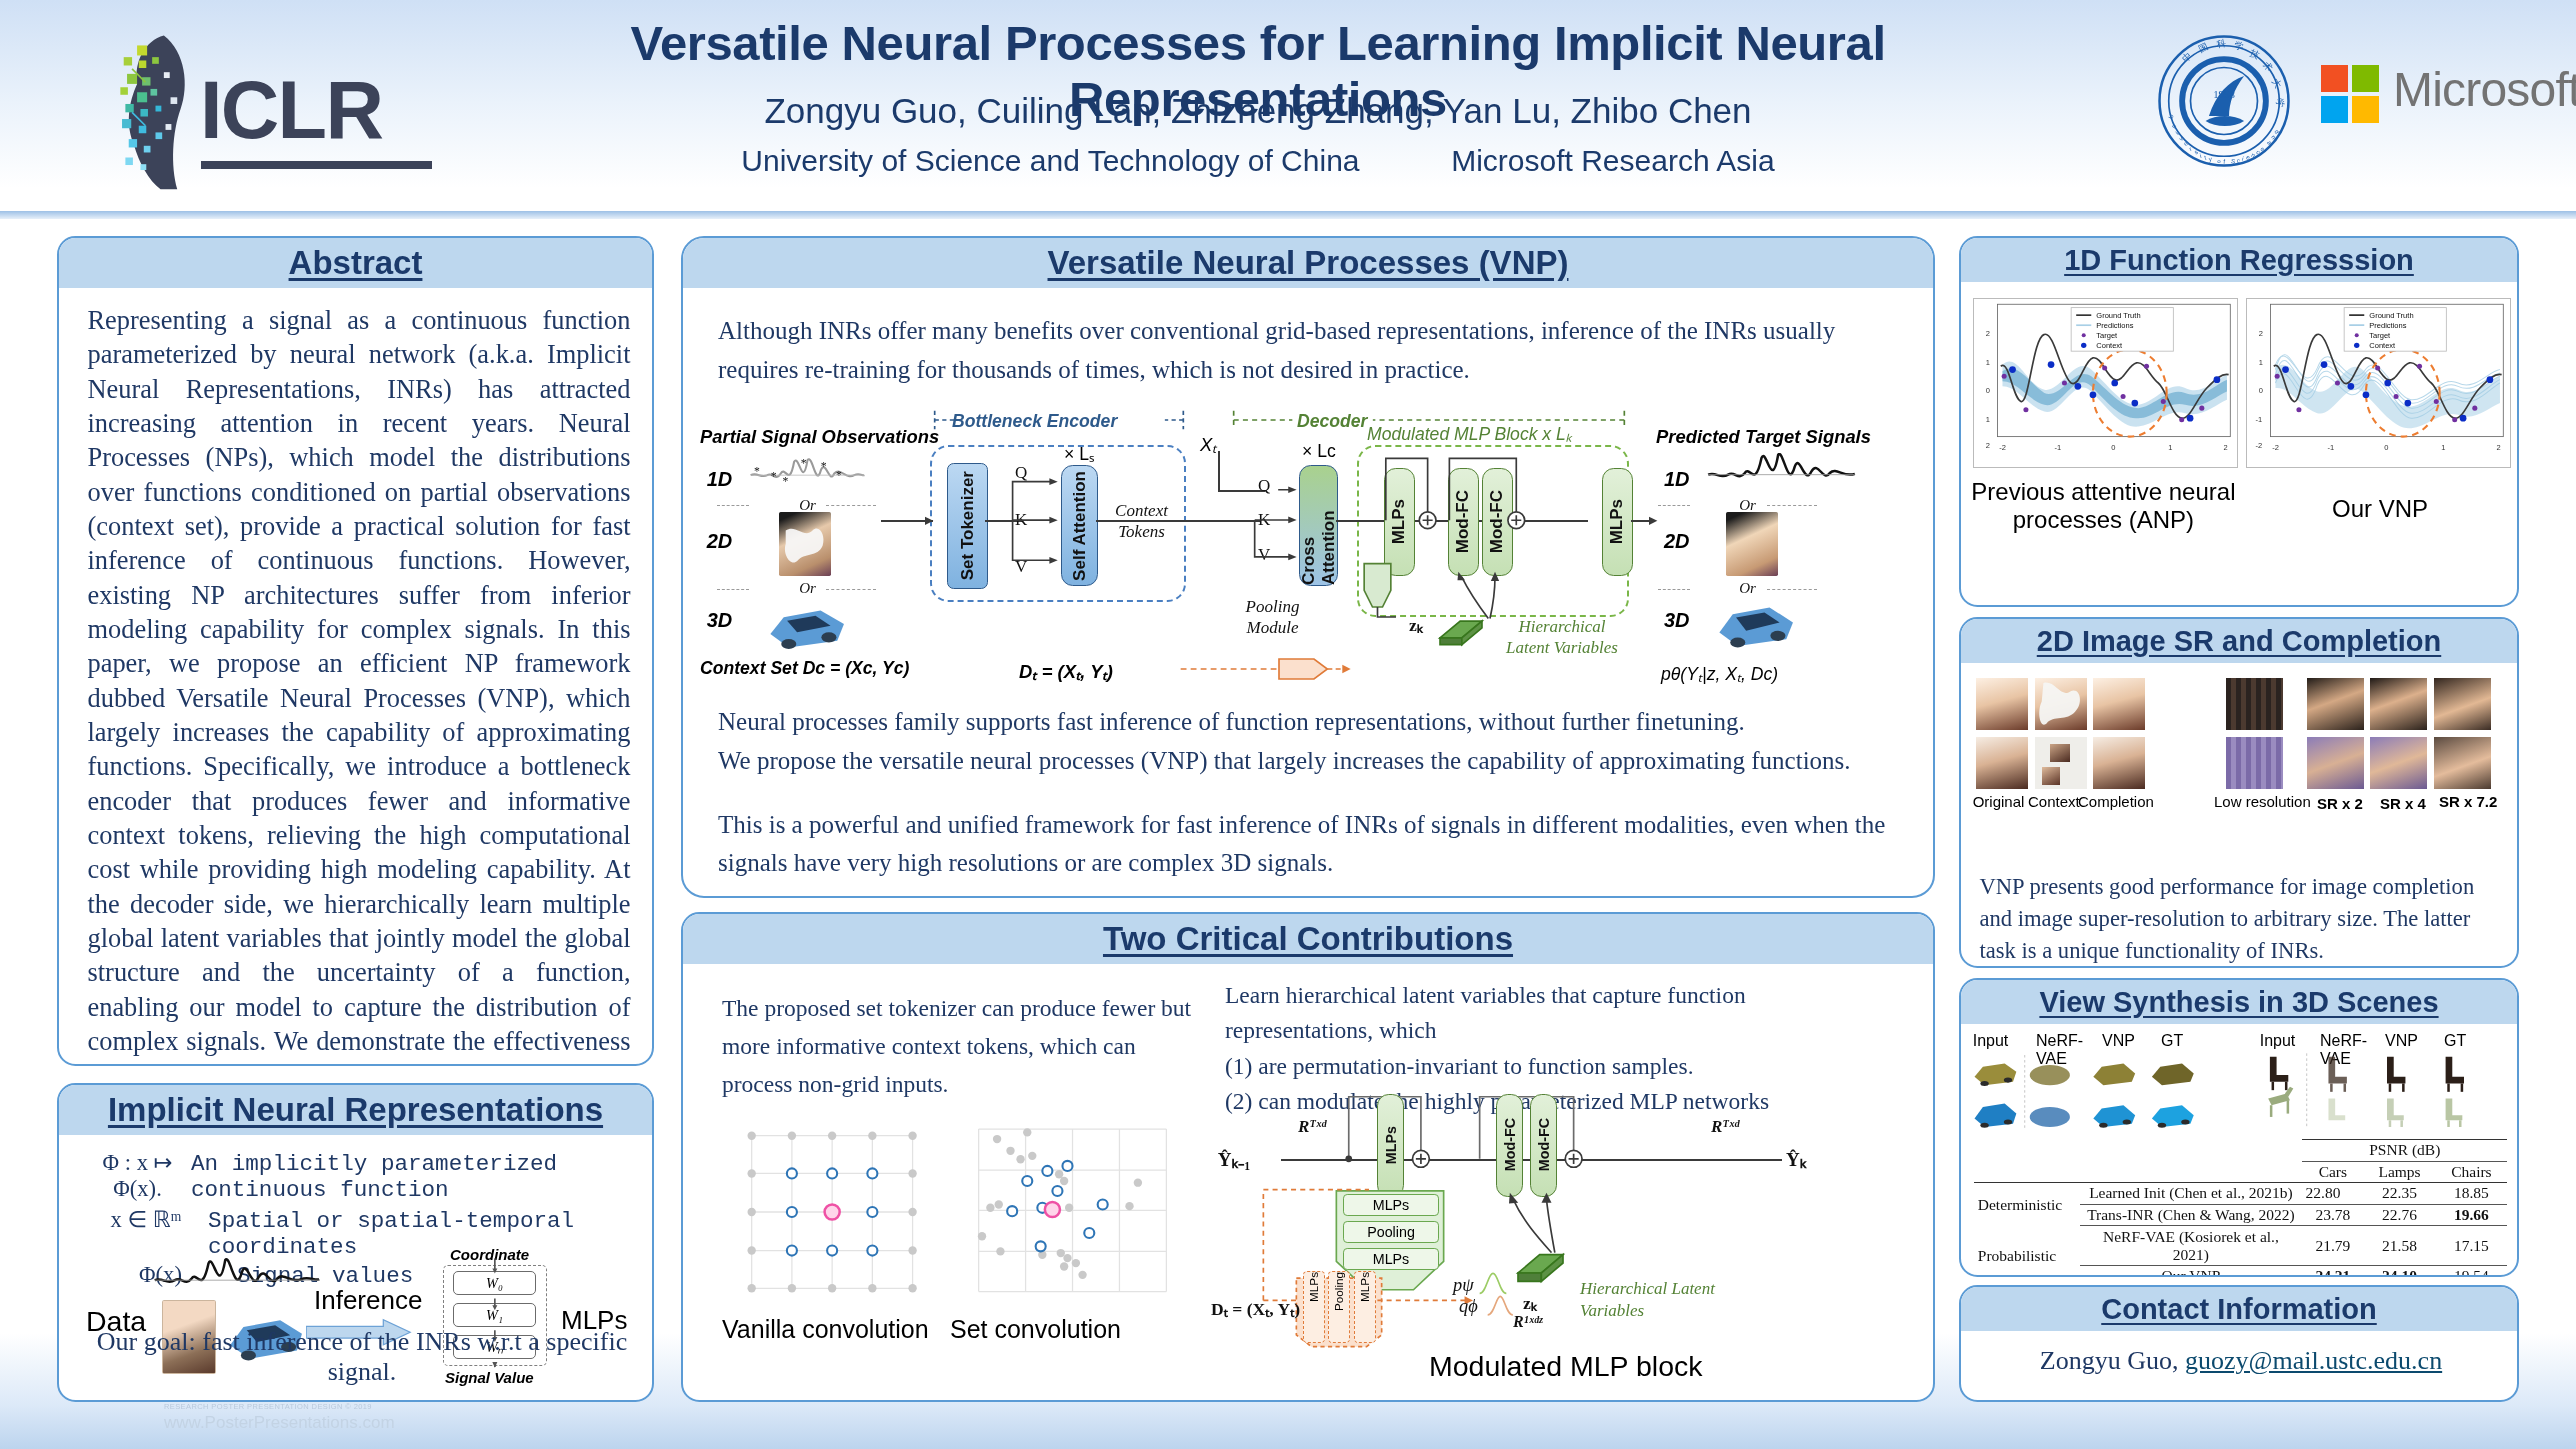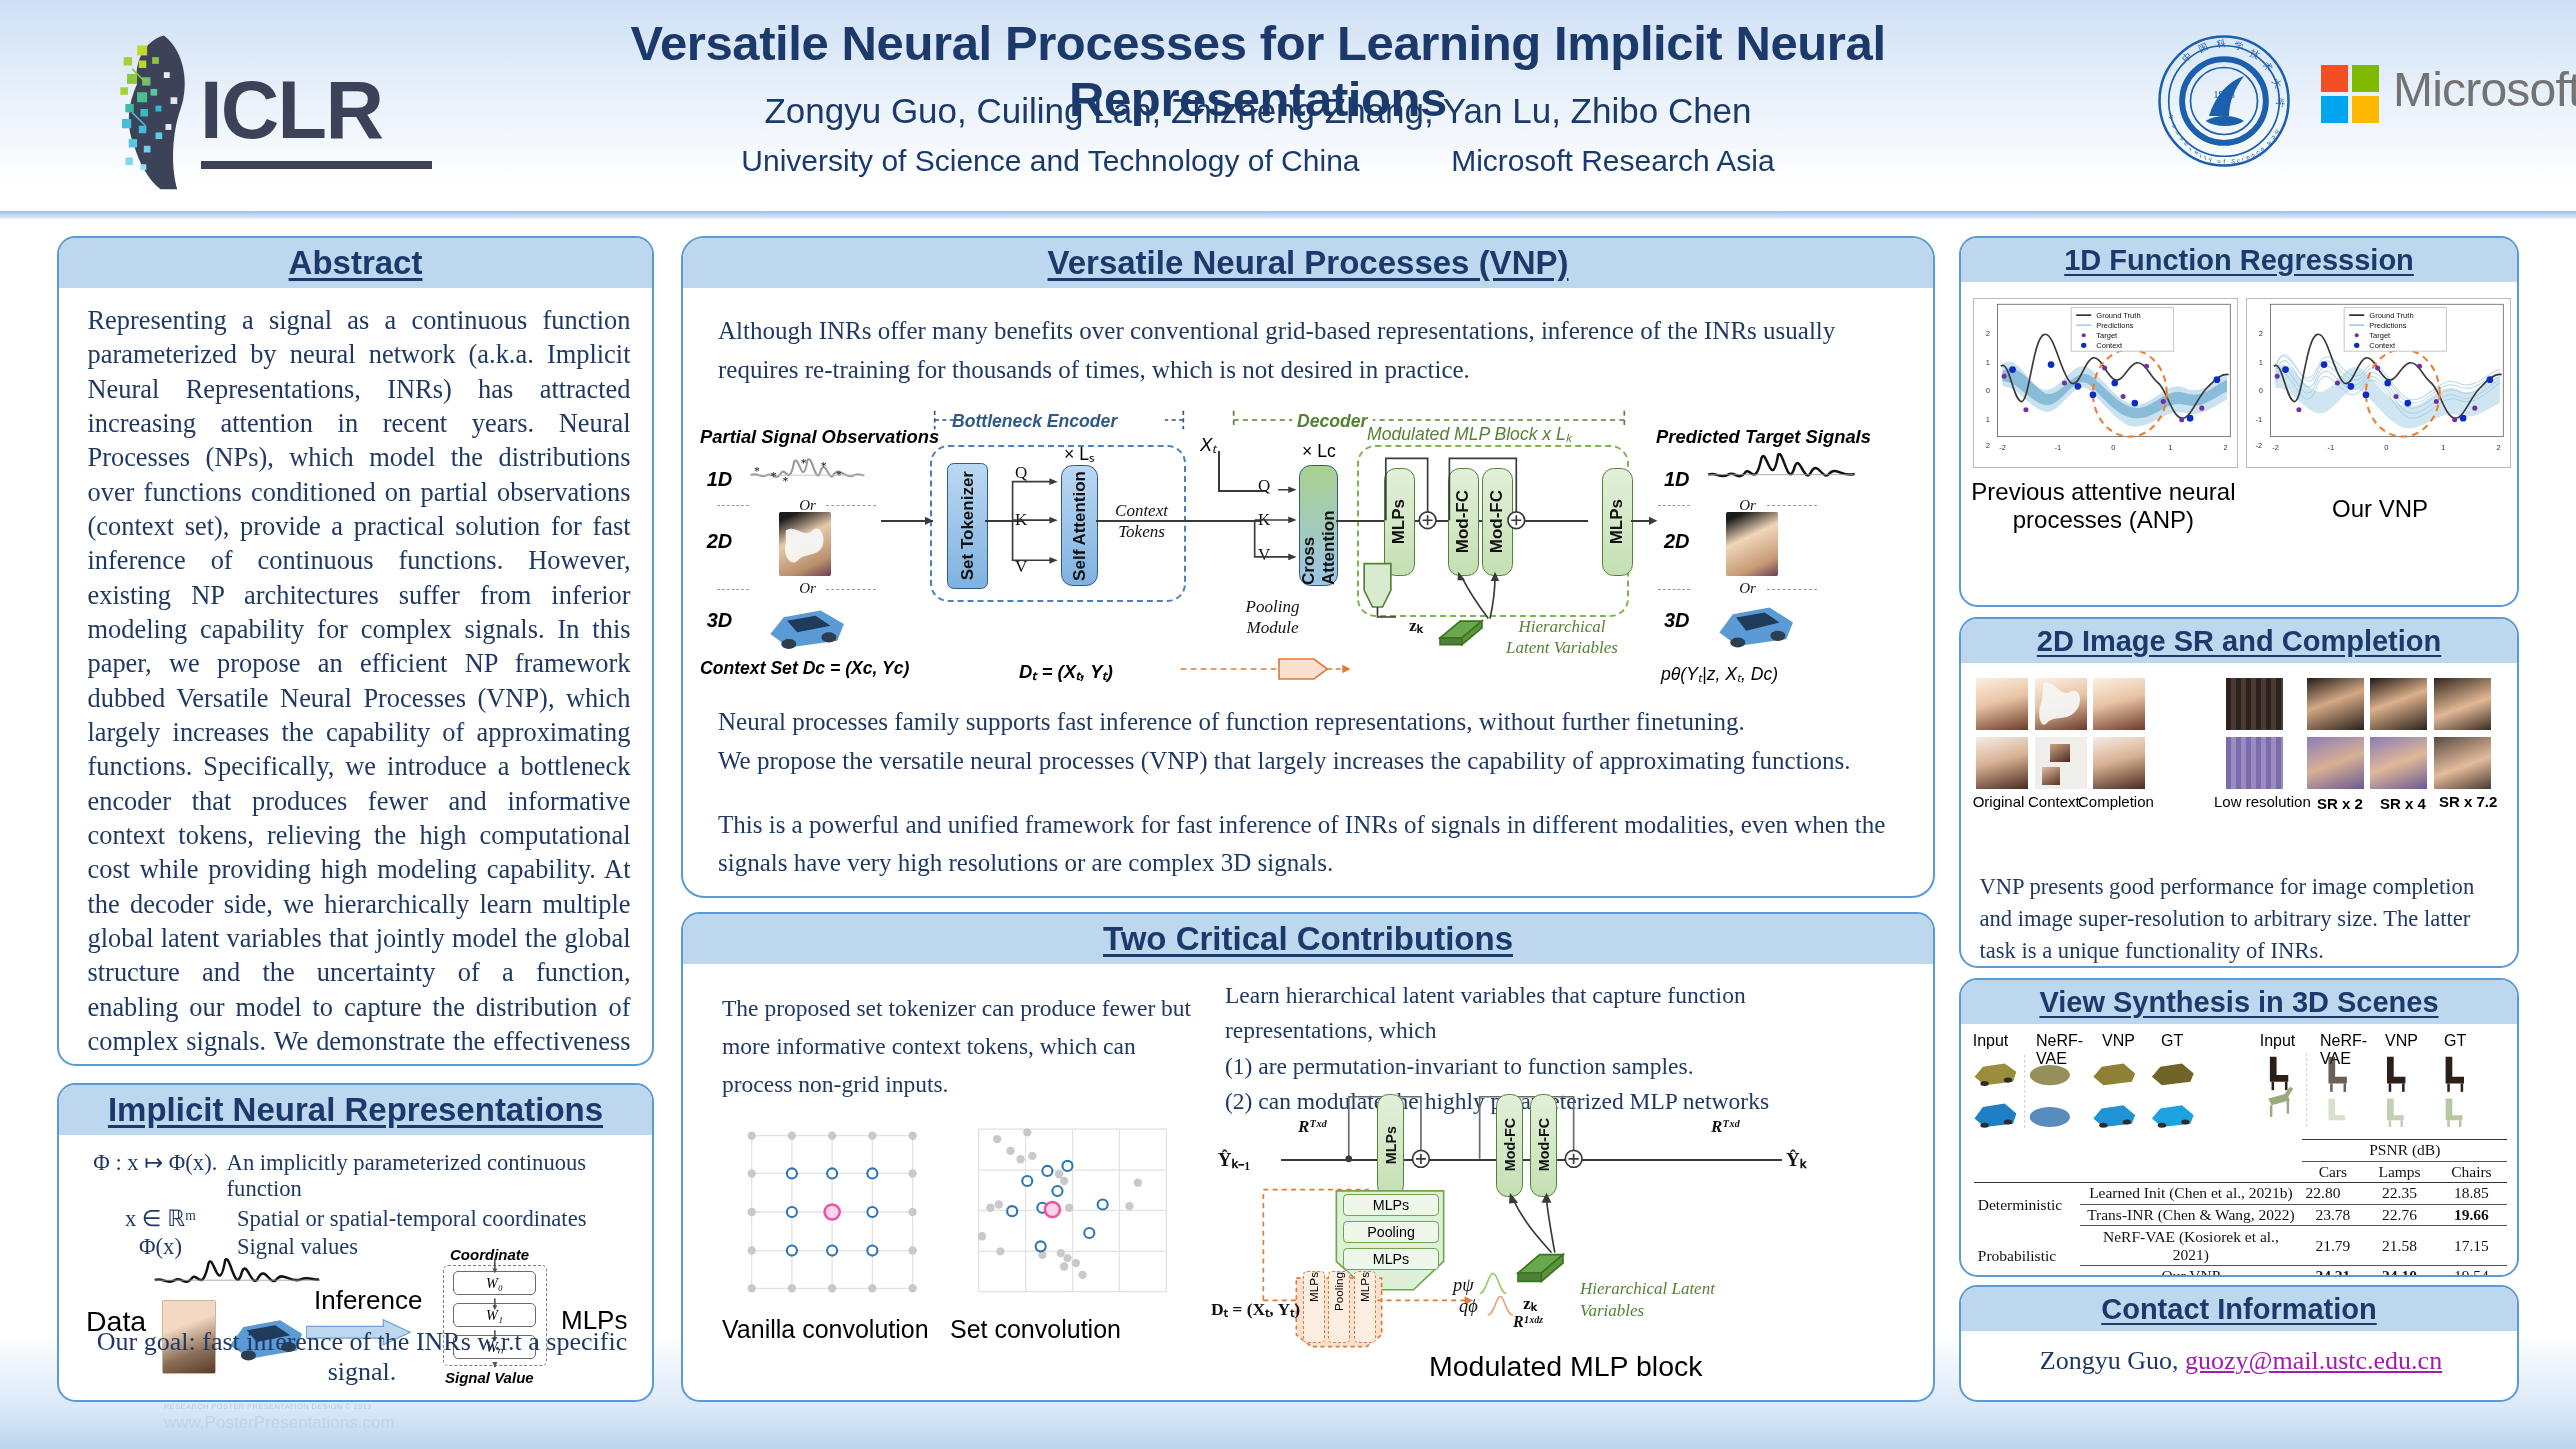--- a/index.html
+++ b/index.html
@@ -49,21 +49,21 @@
   #abstract-panel{left:57px;top:236px;width:597px;height:830px;}
   #abstract-panel .panel-title{height:50px;line-height:50px;font-size:33px;}
   #abstract-body{position:absolute;left:28.5px;top:65px;width:543px;font-size:26.4px;
      line-height:1.30;text-align:justify;}
   #inr-panel{left:57px;top:1083px;width:597px;height:319px;}
   #inr-panel .panel-title{height:50px;line-height:50px;font-size:33px;}
   .inr-defs{position:absolute;left:25px;top:64px;width:553px;}
   .inr-row{display:flex;align-items:baseline;margin-bottom:2.5px;}
   .inr-sym{width:153px;text-align:center;font-family:"Liberation Serif",serif;
      font-size:22.6px;color:#1f3864;}
-  .inr-desc{font-family:Liberation Serif, serif;font-size:22.6px;color:#1f3864;}
+  .inr-desc{font-family:Liberation Mono, monospace;font-size:22.6px;color:#1f3864;}
   .inr-goal{position:absolute;left:22px;bottom:13.4px;width:562px;text-align:center;
      font-family:"Liberation Serif",serif;font-size:26px;color:#1f3864;}
   .inr-diagram{position:absolute;left:22px;top:168px;width:560px;height:126px;}
   .lbl-data{position:absolute;left:5px;top:52px;font-size:28.5px;color:#000;}
   .lbl-infer{position:absolute;left:233px;top:32px;font-size:26px;color:#000;}
   .lbl-mlps{position:absolute;left:480px;top:52px;font-size:26px;color:#000;}
   .lbl-coord{position:absolute;left:369px;top:-6.7px;font-size:15px;font-weight:bold;
      font-style:italic;color:#000;}
   .lbl-sigval{position:absolute;left:364px;top:116px;font-size:15px;font-weight:bold;
      font-style:italic;color:#000;}
@@ -118,21 +118,21 @@
   .sr-note{position:absolute;left:18.4px;top:252px;width:528px;font-size:22.6px;
      line-height:1.42;color:#1f3864;font-family:"Liberation Serif",serif;}
   .psnr-table{position:absolute;left:13.4px;top:159px;width:533px;
      font-family:"Liberation Serif",serif;color:#111;font-size:15.5px;
      border-collapse:collapse;}
   .psnr-table td,.psnr-table th{padding:1.3px 3.4px;}
   .tb-top{border-top:1.7px solid #333;}
   .tb-bot{border-bottom:1.3px solid #555;}
   .contact-line{position:absolute;left:0;top:59px;width:560px;text-align:center;
      font-size:26px;color:#1f3864;font-family:"Liberation Serif",serif;}
-  .contact-line a{color:#a21caf;text-decoration:underline;}
+  .contact-line a{color:#0c4a6e;text-decoration:underline;}
   .footer{position:absolute;left:164px;top:1402px;color:#b9c9dc;}
   .footer .f1{font-size:7.5px;letter-spacing:0.4px;}
   .footer .f2{font-size:17px;margin-top:1.7px;color:#c3d3e4;}
   
   .imgbox{position:absolute;background:#ddd;}
   .caption-c{position:absolute;font-size:16px;color:#000;font-family:"Liberation Sans",sans-serif;}
 </style>
 </head>
 <body>
 

